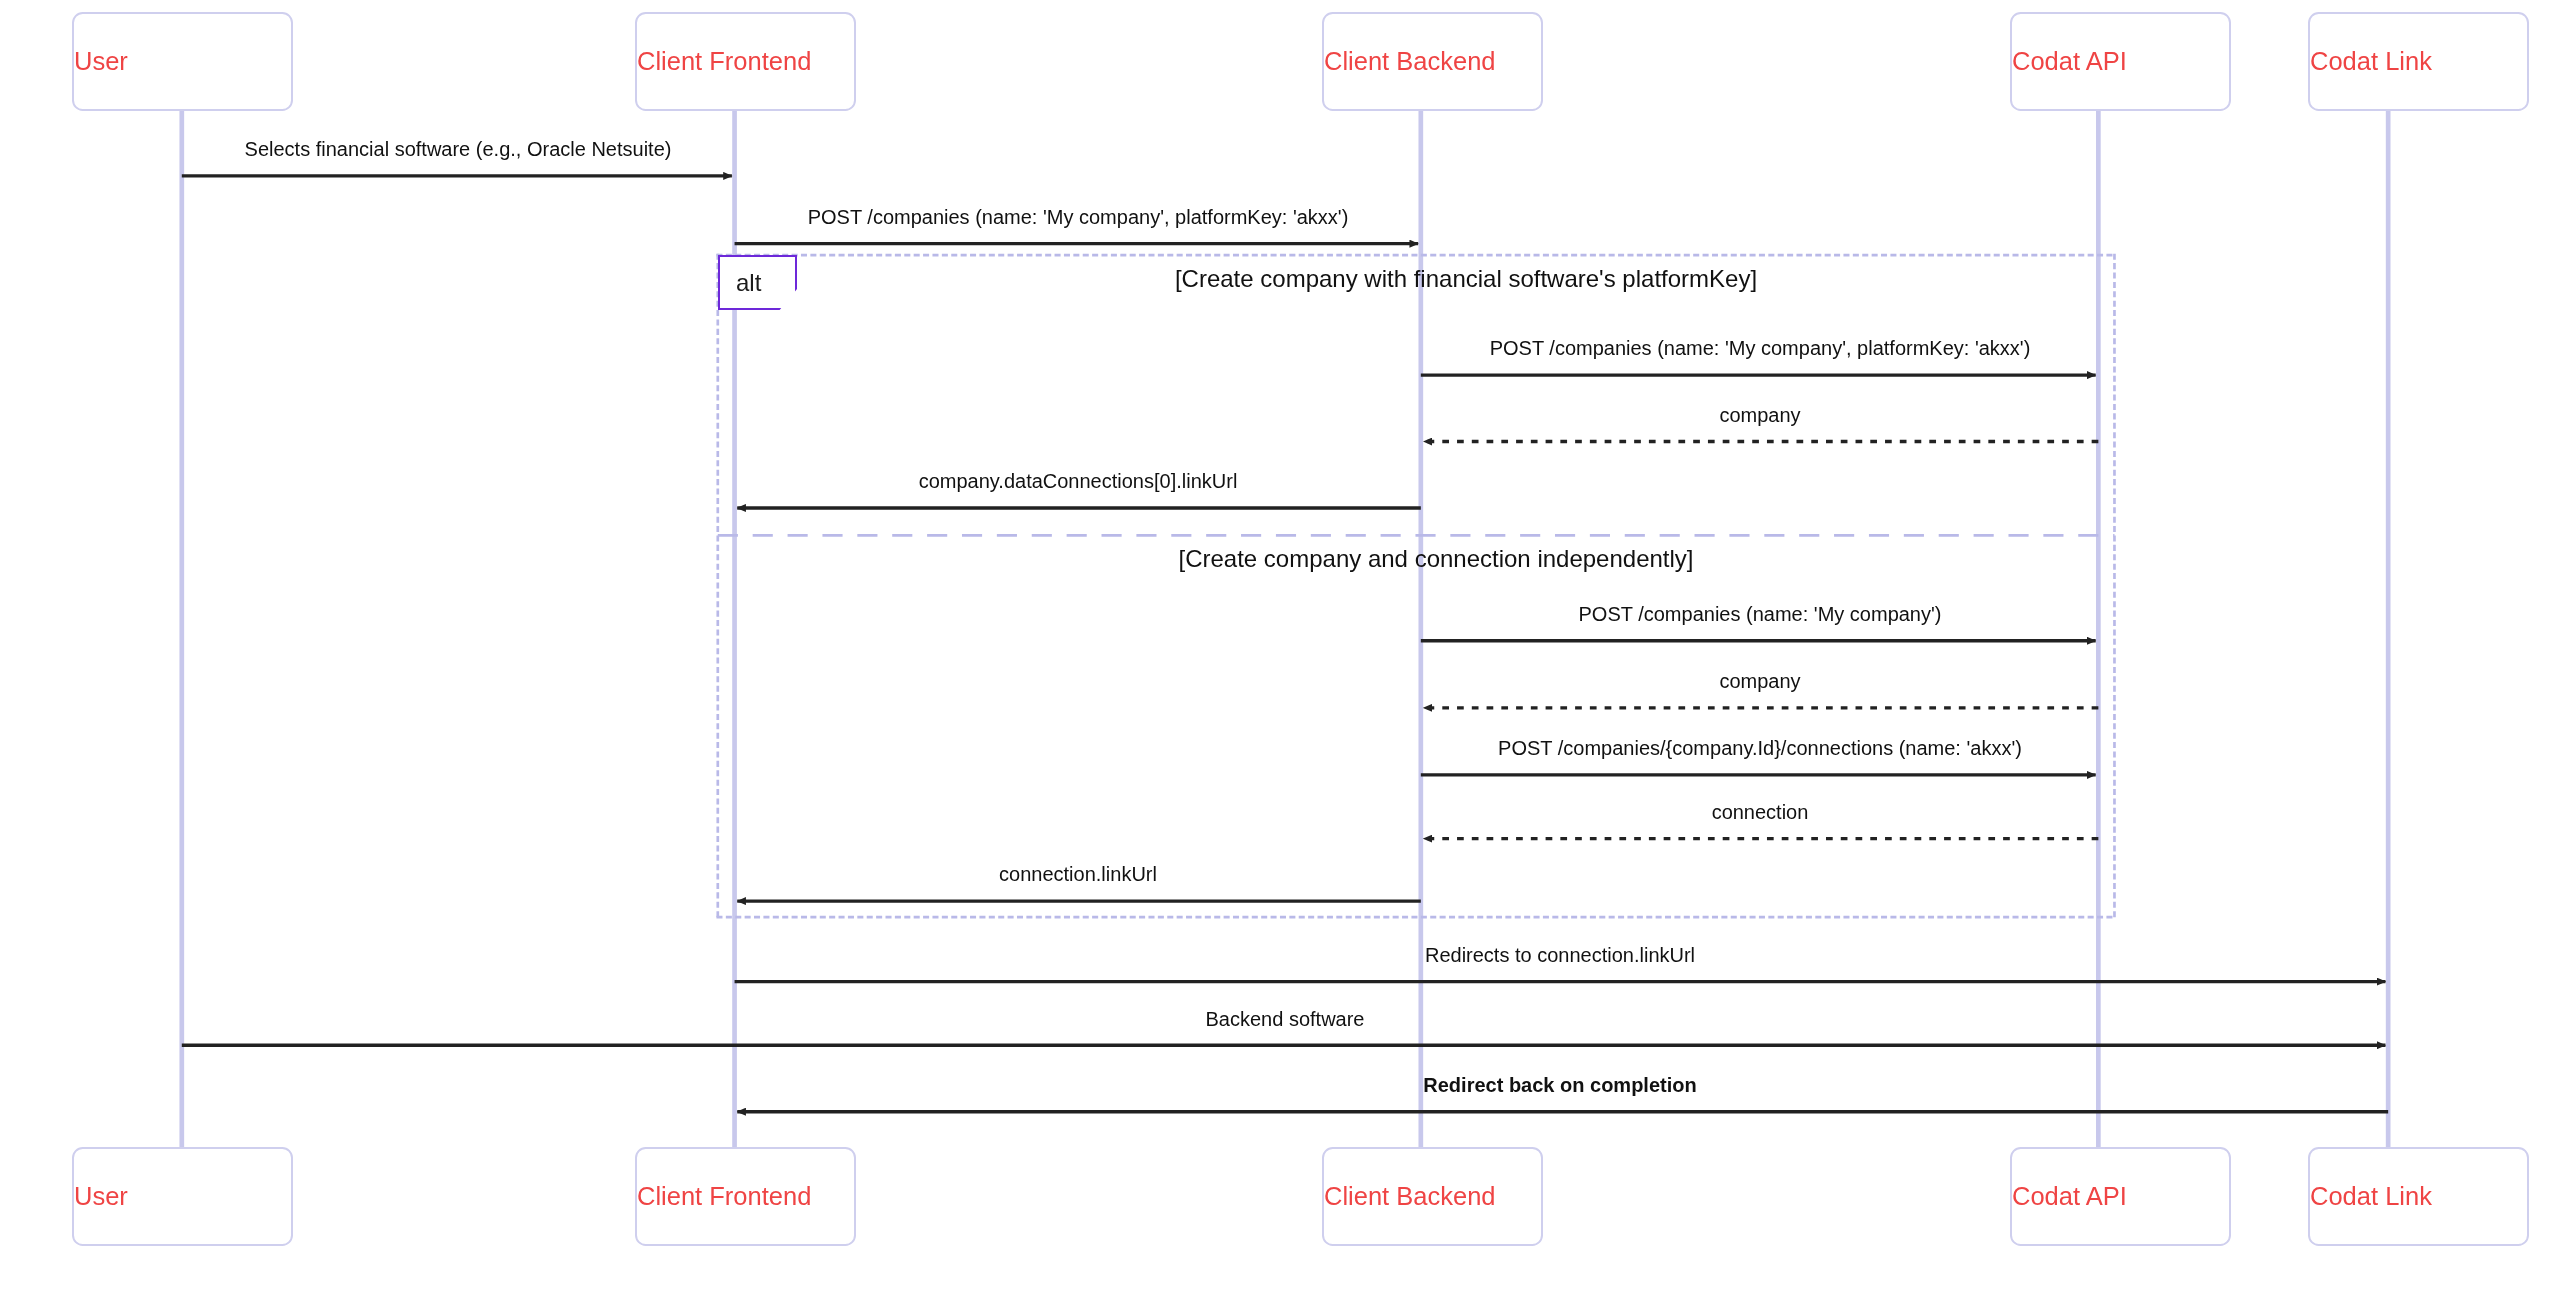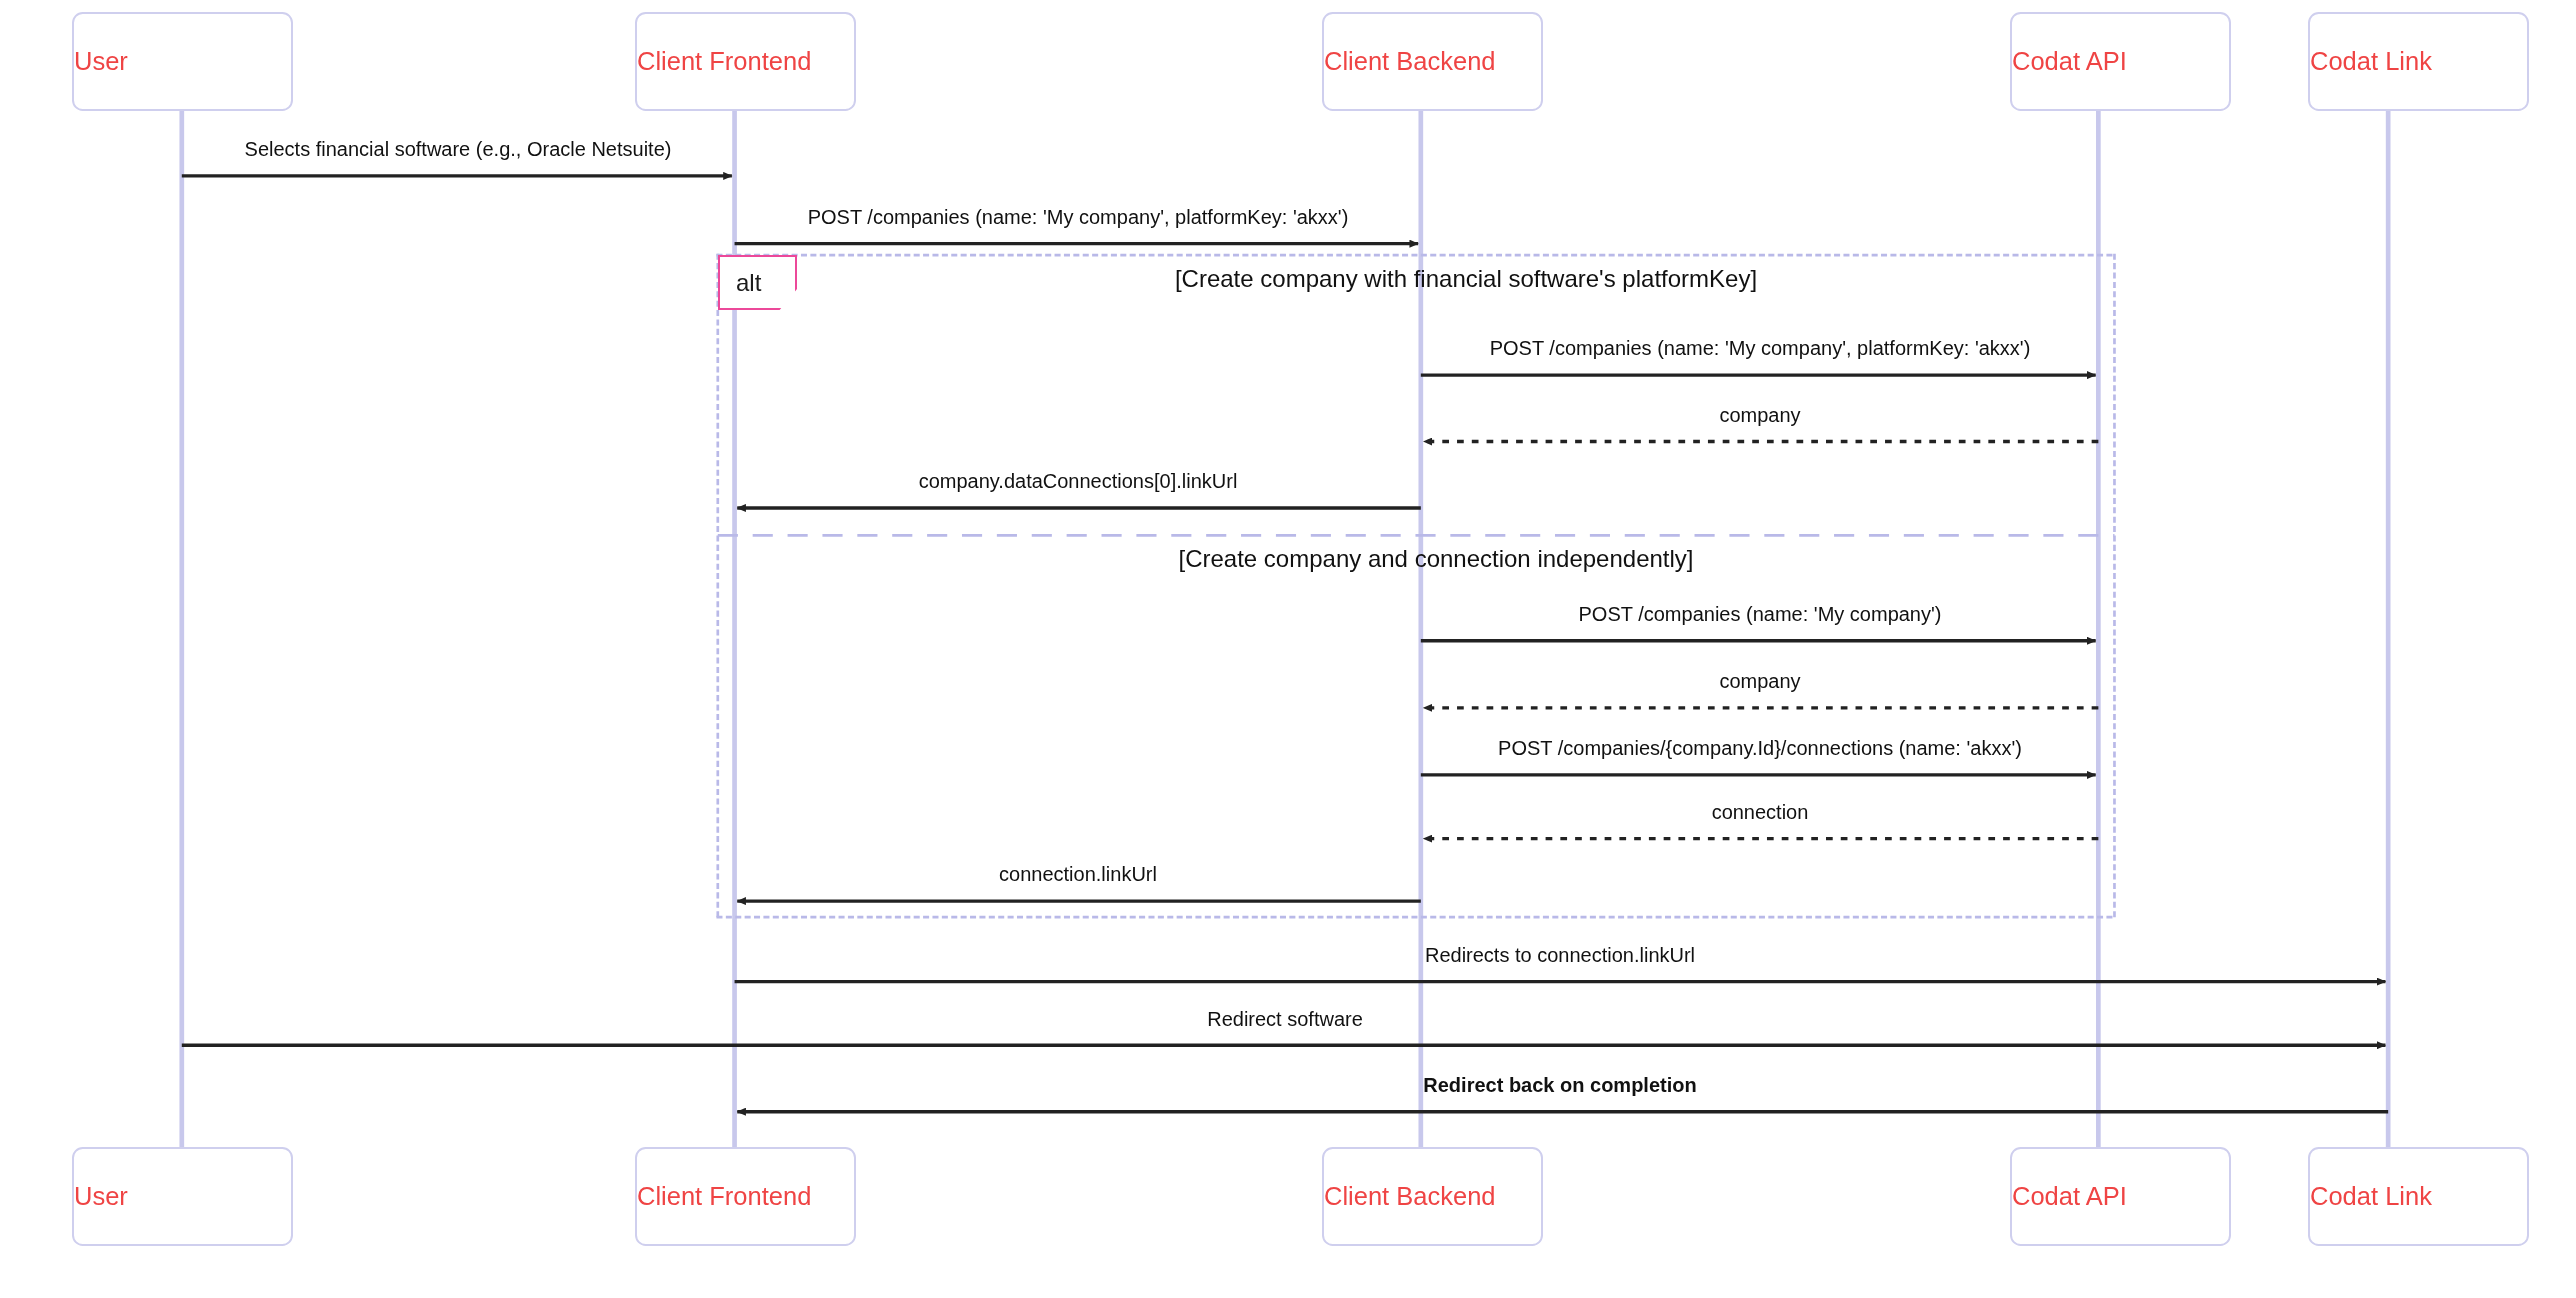--- a/index.html
+++ b/index.html
@@ -23,21 +23,21 @@
     color:#ef4444;
     font-size:25.5px;
     font-family:"Liberation Sans", sans-serif;
     white-space:nowrap;
     z-index:4;
   }
   .alt-tag{
     position:absolute;
     box-sizing:border-box;
     background:#ffffff;
-    border:2px solid #ec4899;
+    border:2px solid #6d28d9;
     color:#1c1c1c;
     font-size:24px;
     font-family:"Liberation Sans", sans-serif;
     display:flex;align-items:center;
     padding-left:16px;
     z-index:6;
     -webkit-clip-path:polygon(0 0, 100% 0, 100% 62%, 78% 100%, 0 100%);
     clip-path:polygon(0 0, 100% 0, 100% 62%, 78% 100%, 0 100%);
   }
   .msg-label{
@@ -152,18 +152,18 @@
       <div class="msg-label" style="left: 1078px; top: 206px;">POST /companies (name: 'My company', platformKey: 'akxx')</div>
       <div class="msg-label" style="left: 1760px; top: 337px;">POST /companies (name: 'My company', platformKey: 'akxx')</div>
       <div class="msg-label" style="left: 1760px; top: 404px;">company</div>
       <div class="msg-label" style="left: 1078px; top: 470px;">company.dataConnections[0].linkUrl</div>
       <div class="msg-label" style="left: 1760px; top: 603px;">POST /companies (name: 'My company')</div>
       <div class="msg-label" style="left: 1760px; top: 670px;">company</div>
       <div class="msg-label" style="left: 1760px; top: 737px;">POST /companies/{company.Id}/connections (name: 'akxx')</div>
       <div class="msg-label" style="left: 1760px; top: 801px;">connection</div>
       <div class="msg-label" style="left: 1078px; top: 863px;">connection.linkUrl</div>
       <div class="msg-label" style="left: 1560px; top: 944px;">Redirects to connection.linkUrl</div>
-      <div class="msg-label" style="left: 1285px; top: 1008px;">Redirect software</div>
+      <div class="msg-label" style="left: 1285px; top: 1008px;">Backend software</div>
       <div class="msg-label" style="left: 1560px; top: 1074px; font-weight: bold;">Redirect back on completion</div>
     </div>
 
 </div>
 
 
 </body></html>

